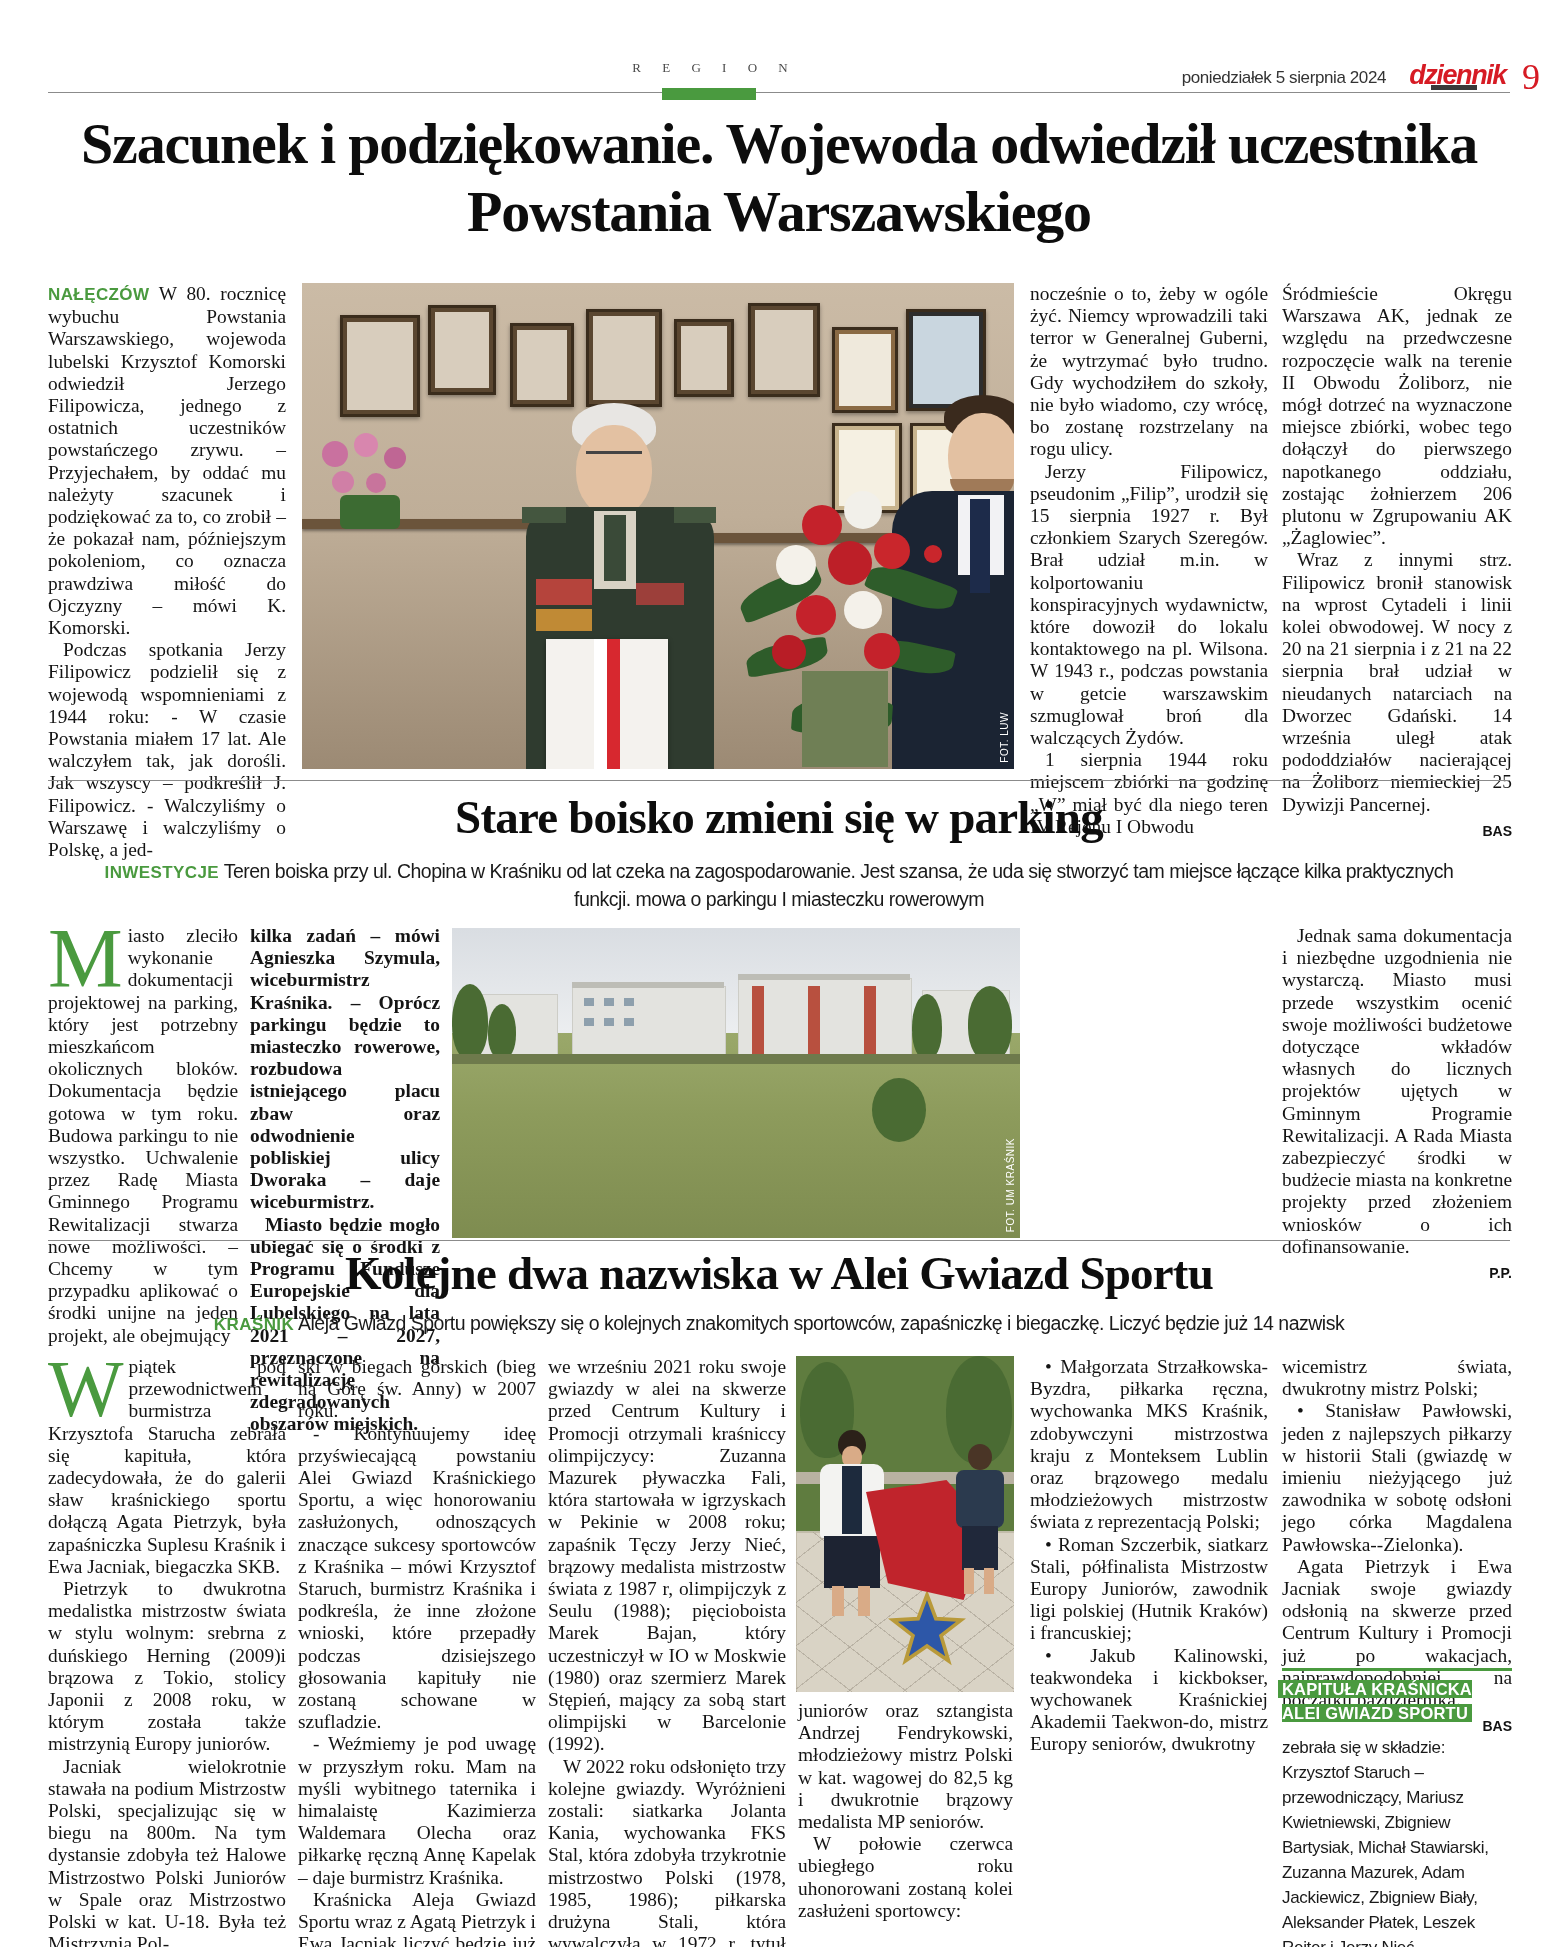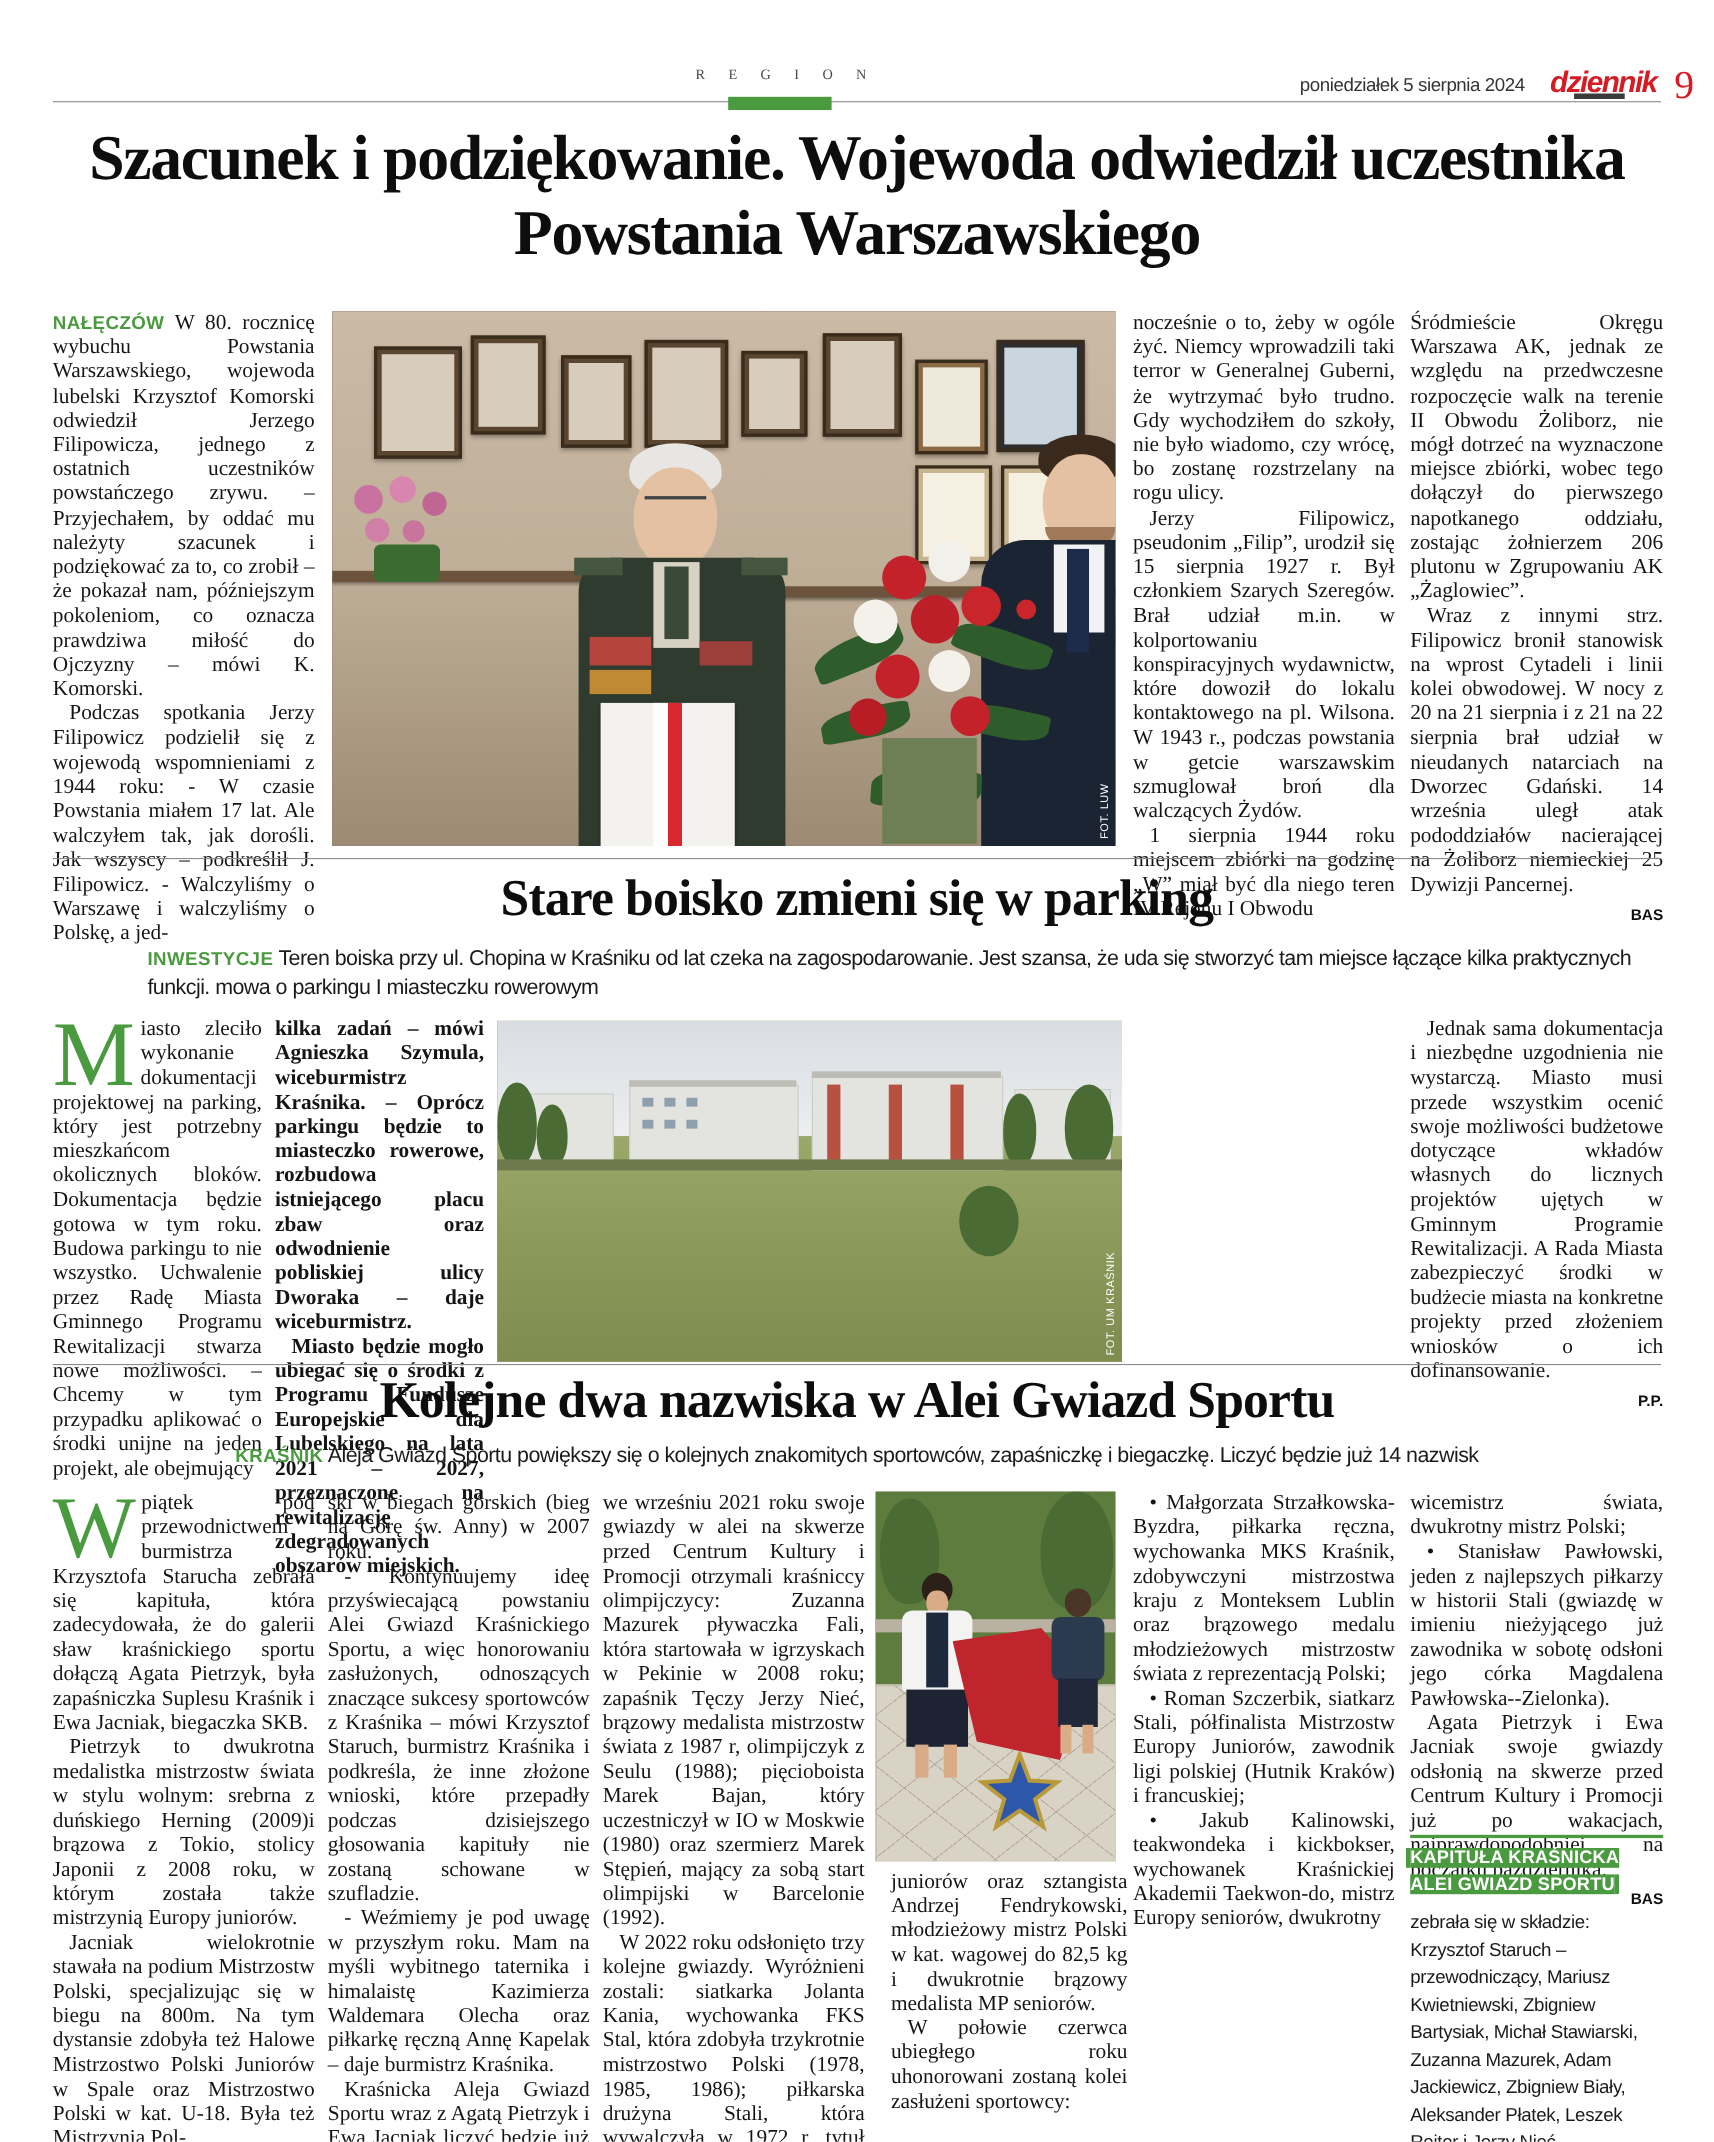--- a/index.html
+++ b/index.html
@@ -170,26 +170,26 @@
     font-family: "Liberation Serif", serif;
     font-weight: bold;
     font-size: 47px;
     letter-spacing: -0.8px;
     color: #0d0d0d;
   }
   .a2-lead {
     position: absolute;
     left: 98px; top: 858px;
     width: 1362px;
+    text-align: center;
     font-family: "Liberation Sans", sans-serif;
     font-size: 19.5px;
     line-height: 26px;
     color: #1a1a1a;
     letter-spacing: -0.5px;
-    margin-left: 36px;
   }
   .a2-c1 { position: absolute; left: 48px; top: 925px; width: 190px; }
   .a2-c2 { position: absolute; left: 250px; top: 925px; width: 190px; font-weight: bold; }
   .a2-c3 { position: absolute; left: 1282px; top: 925px; width: 230px; }
   .a2-photo {
     position: absolute;
     left: 452px; top: 928px;
     width: 568px;
     height: 310px;
     overflow: hidden;
@@ -238,21 +238,21 @@
     font-family: "Liberation Sans", sans-serif;
     font-size: 19.5px;
     line-height: 26px;
     color: #1a1a1a;
     letter-spacing: -0.5px;
   }
   .a3-col { position: absolute; top: 1356px; width: 238px; }
   .a3-c1 { left: 48px; }
   .a3-c2 { left: 298px; }
   .a3-c3 { left: 548px; }
-  .a3-c4 { left: 798px; top: 1700px; width: 215px; margin-left: 12px; }
+  .a3-c4 { left: 798px; top: 1700px; width: 215px; }
   .a3-c5 { left: 1030px; }
   .a3-c6 { left: 1282px; width: 230px; }
 
   .a3-photo {
     position: absolute;
     left: 796px; top: 1356px;
     width: 218px;
     height: 336px;
     overflow: hidden;
     background: #7b8a5e;

